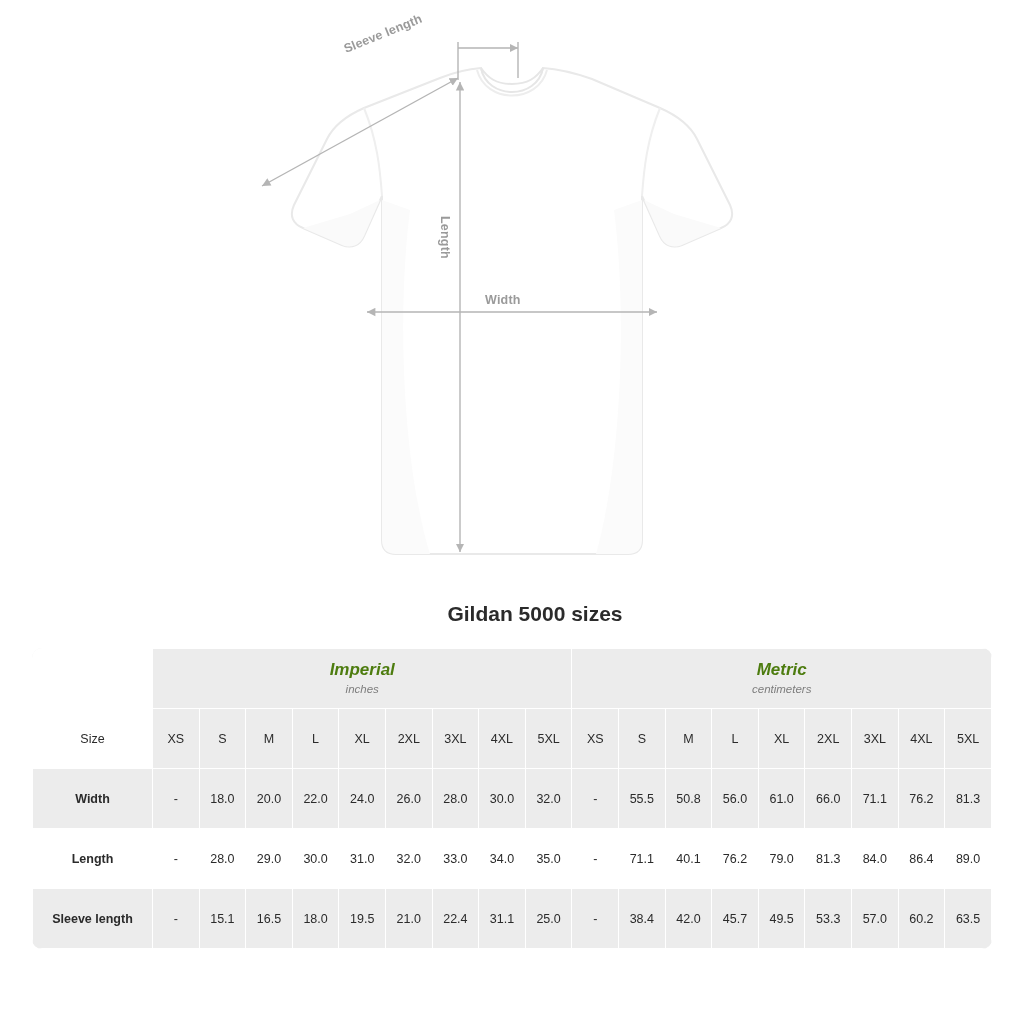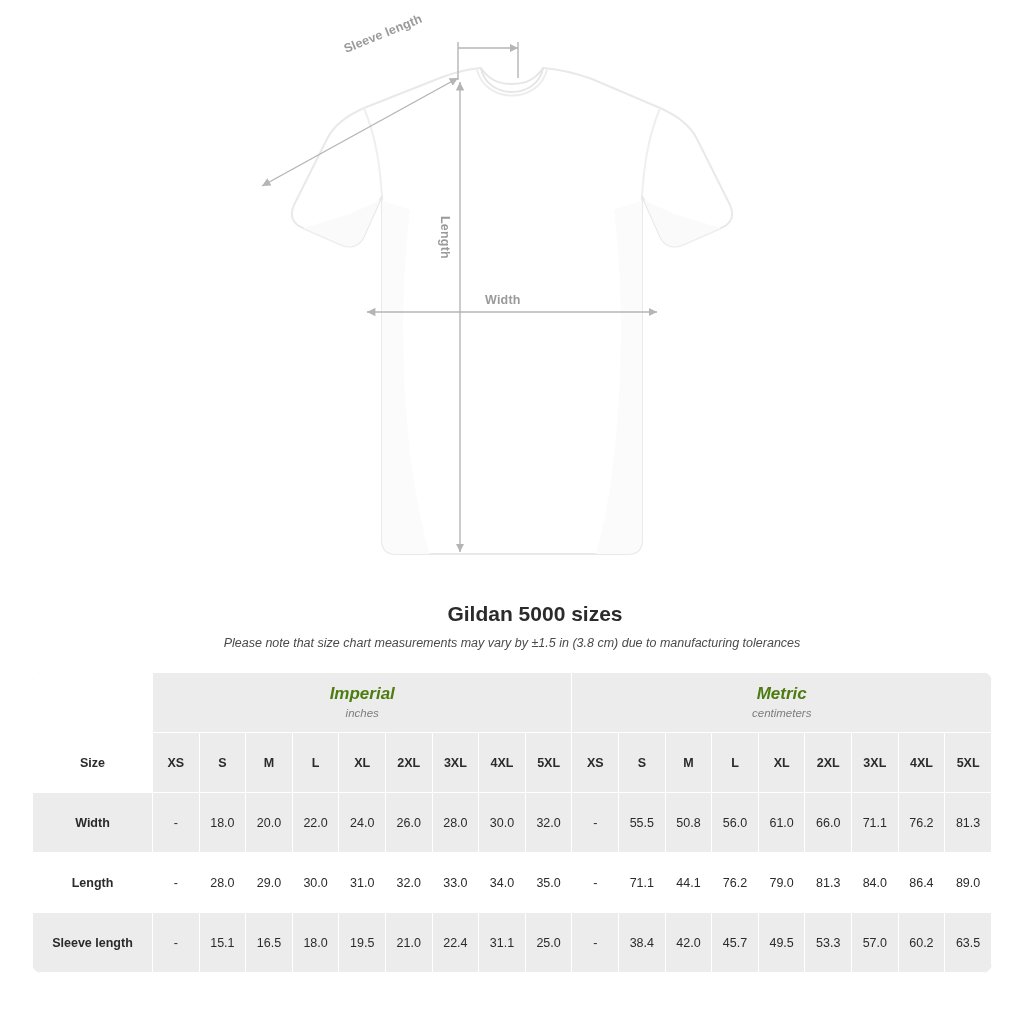--- a/index.html
+++ b/index.html
@@ -114,21 +114,21 @@
     line-height: 1.5;
   }
   .corner-cell {
     background: #ffffff;
     border-left: none;
     border-top: none;
   }
   
   .hdr-row td {
     background: #ececec;
-    font-weight: bold;
+    font-weight: normal;
     font-size: 12.5px;
     color: #2b2b2b;
     height: 56px;
   }
   .hdr-row td.row-title {
     background: #ffffff;
   }
   
   .row-title {
     font-weight: bold;
@@ -218,21 +218,20 @@
     </g>
   </svg>
 
   <div class="measure-label label-sleeve">Sleeve length</div>
   <div class="measure-label label-length">Length</div>
   <div class="measure-label label-width">Width</div>
 </div>
 
 <div class="title-block">
   <h1 class="chart-title">Gildan 5000 sizes</h1>
-  <p class="chart-note">Please note that size chart measurements may vary by ±1.5 in (3.8 cm) due to manufacturing tolerances</p>
 </div>
 
 <div class="table-wrap">
   <table class="size-table">
     <colgroup>
       <col class="c-label">
       <col class="c-val">
         <col class="c-val">
         <col class="c-val">
         <col class="c-val">
@@ -314,21 +313,21 @@
         <td class="val">28.0</td>
         <td class="val">29.0</td>
         <td class="val">30.0</td>
         <td class="val">31.0</td>
         <td class="val">32.0</td>
         <td class="val">33.0</td>
         <td class="val">34.0</td>
         <td class="val">35.0</td>
         <td class="val">-</td>
         <td class="val">71.1</td>
-        <td class="val">44.1</td>
+        <td class="val">40.1</td>
         <td class="val">76.2</td>
         <td class="val">79.0</td>
         <td class="val">81.3</td>
         <td class="val">84.0</td>
         <td class="val">86.4</td>
         <td class="val">89.0</td>
       </tr>
 
       <tr class="alt">
         <td class="row-title">Sleeve length</td>

